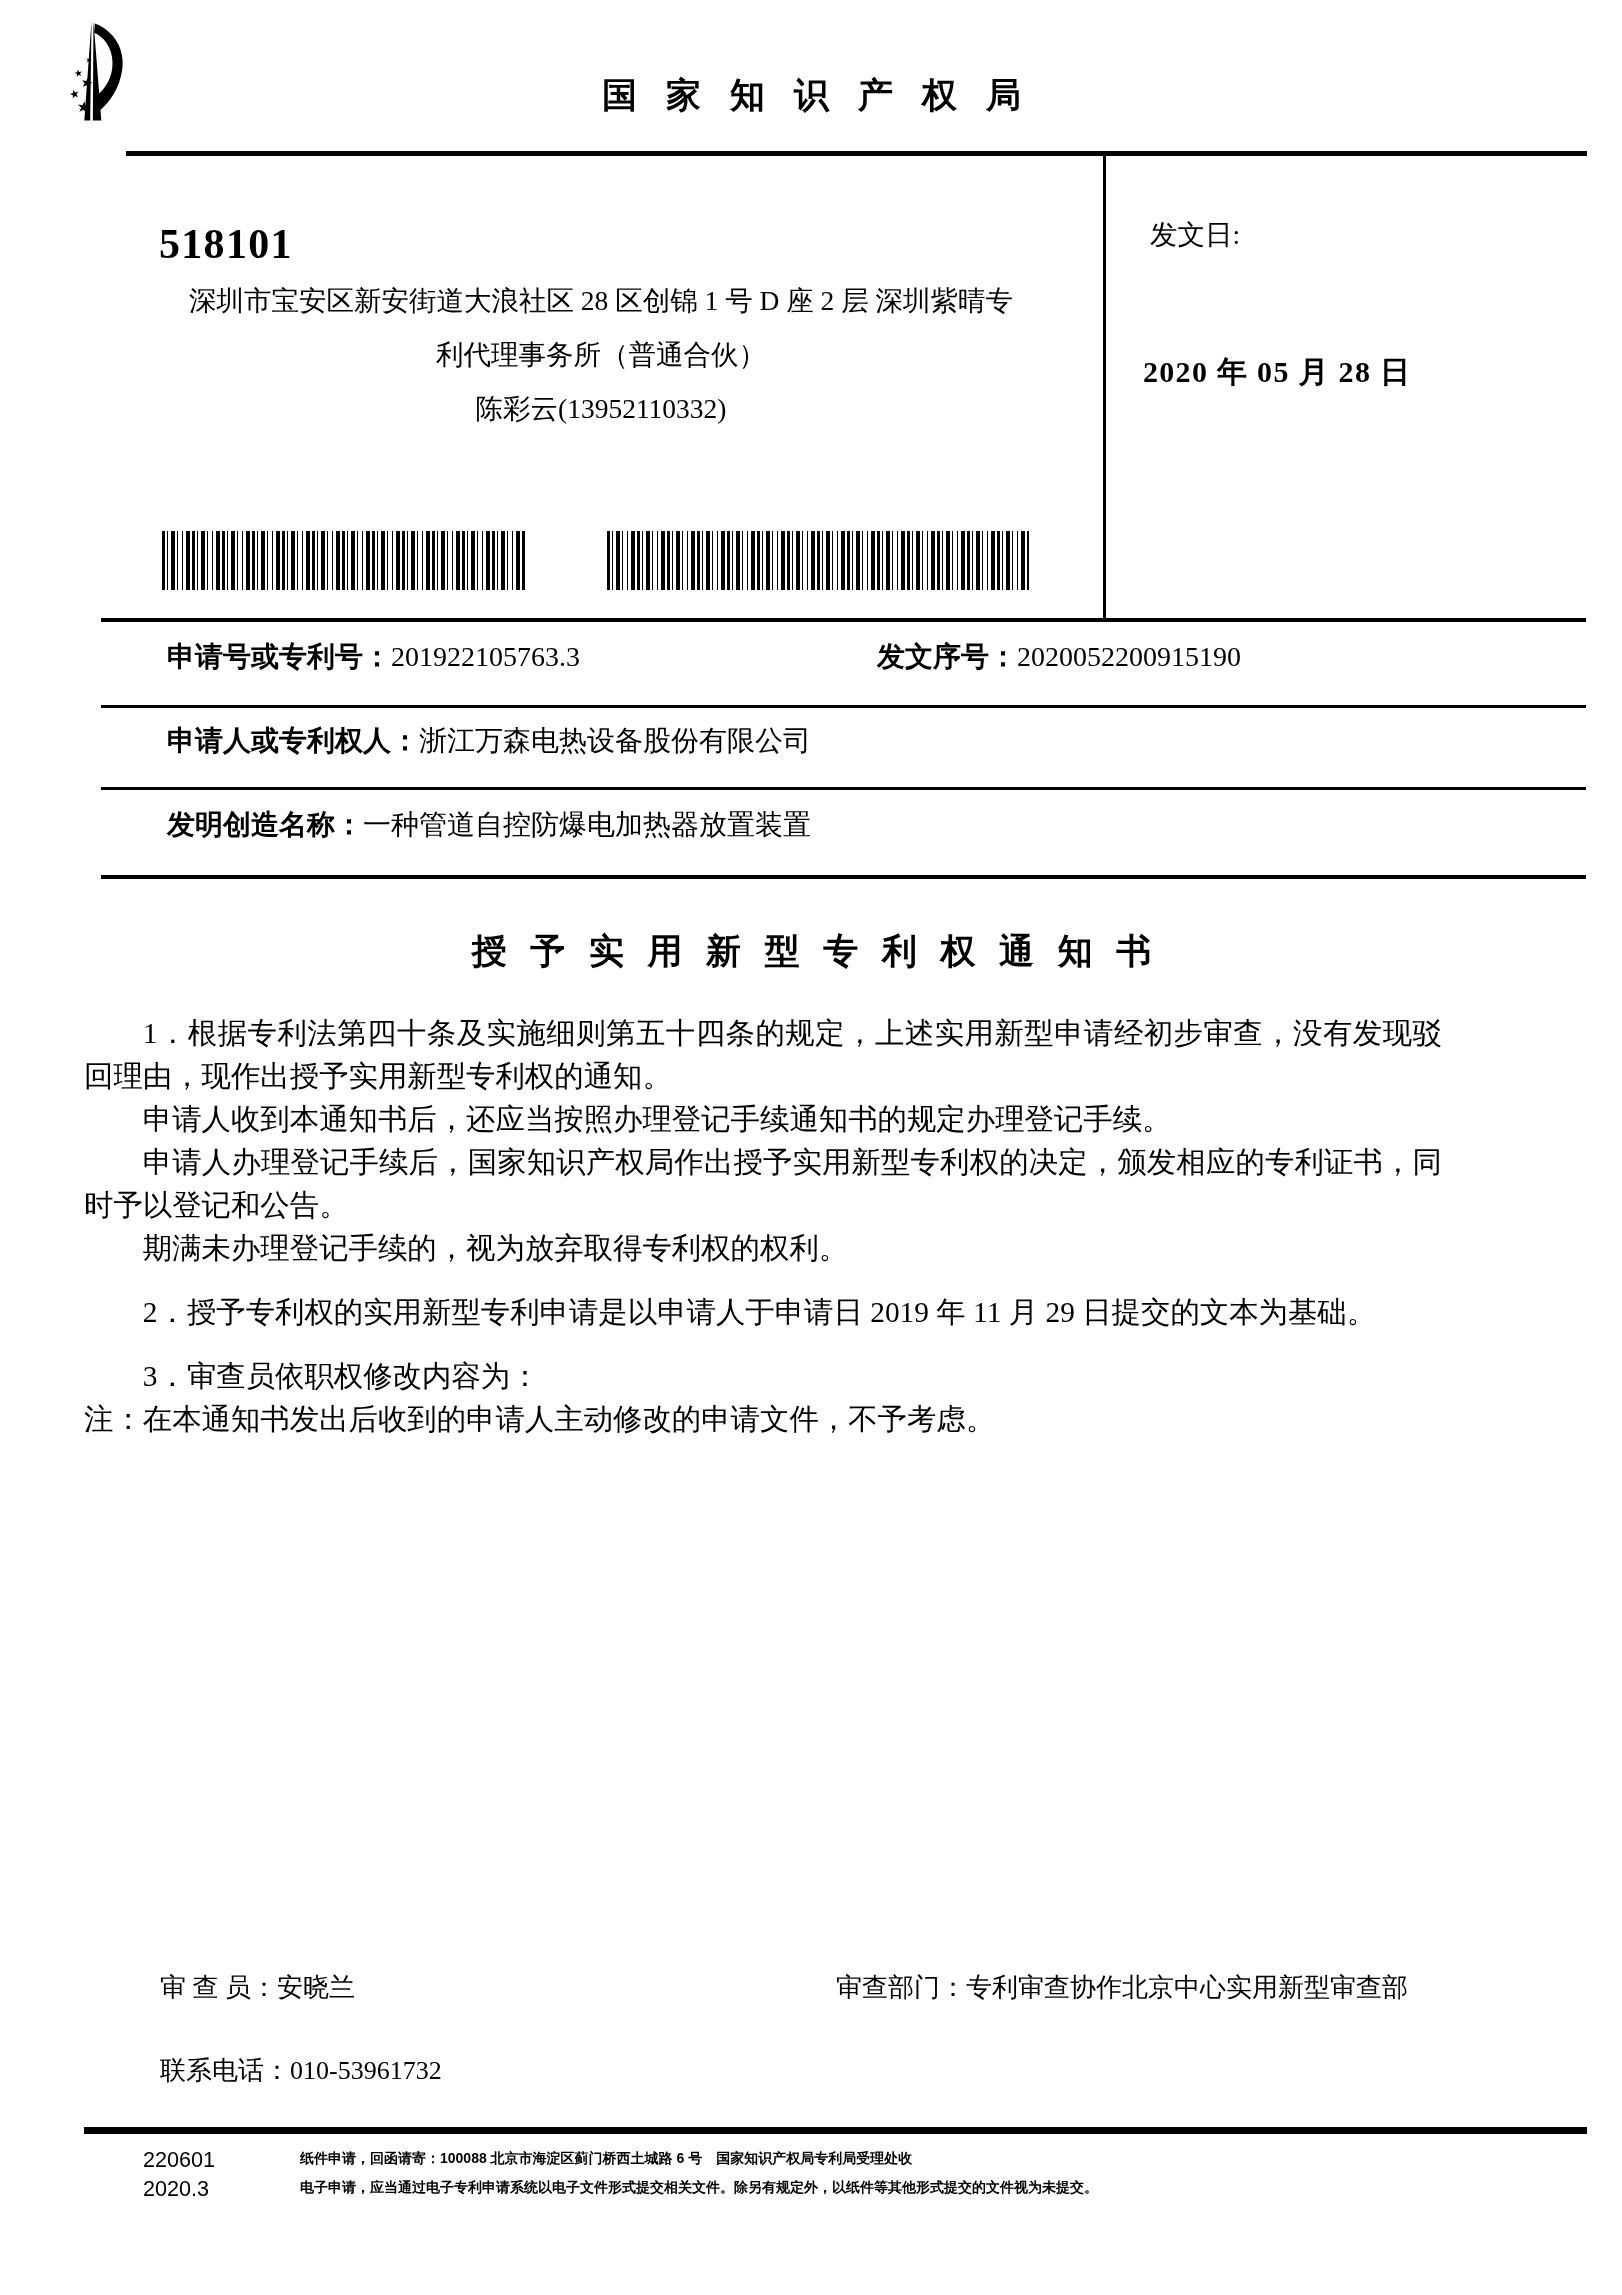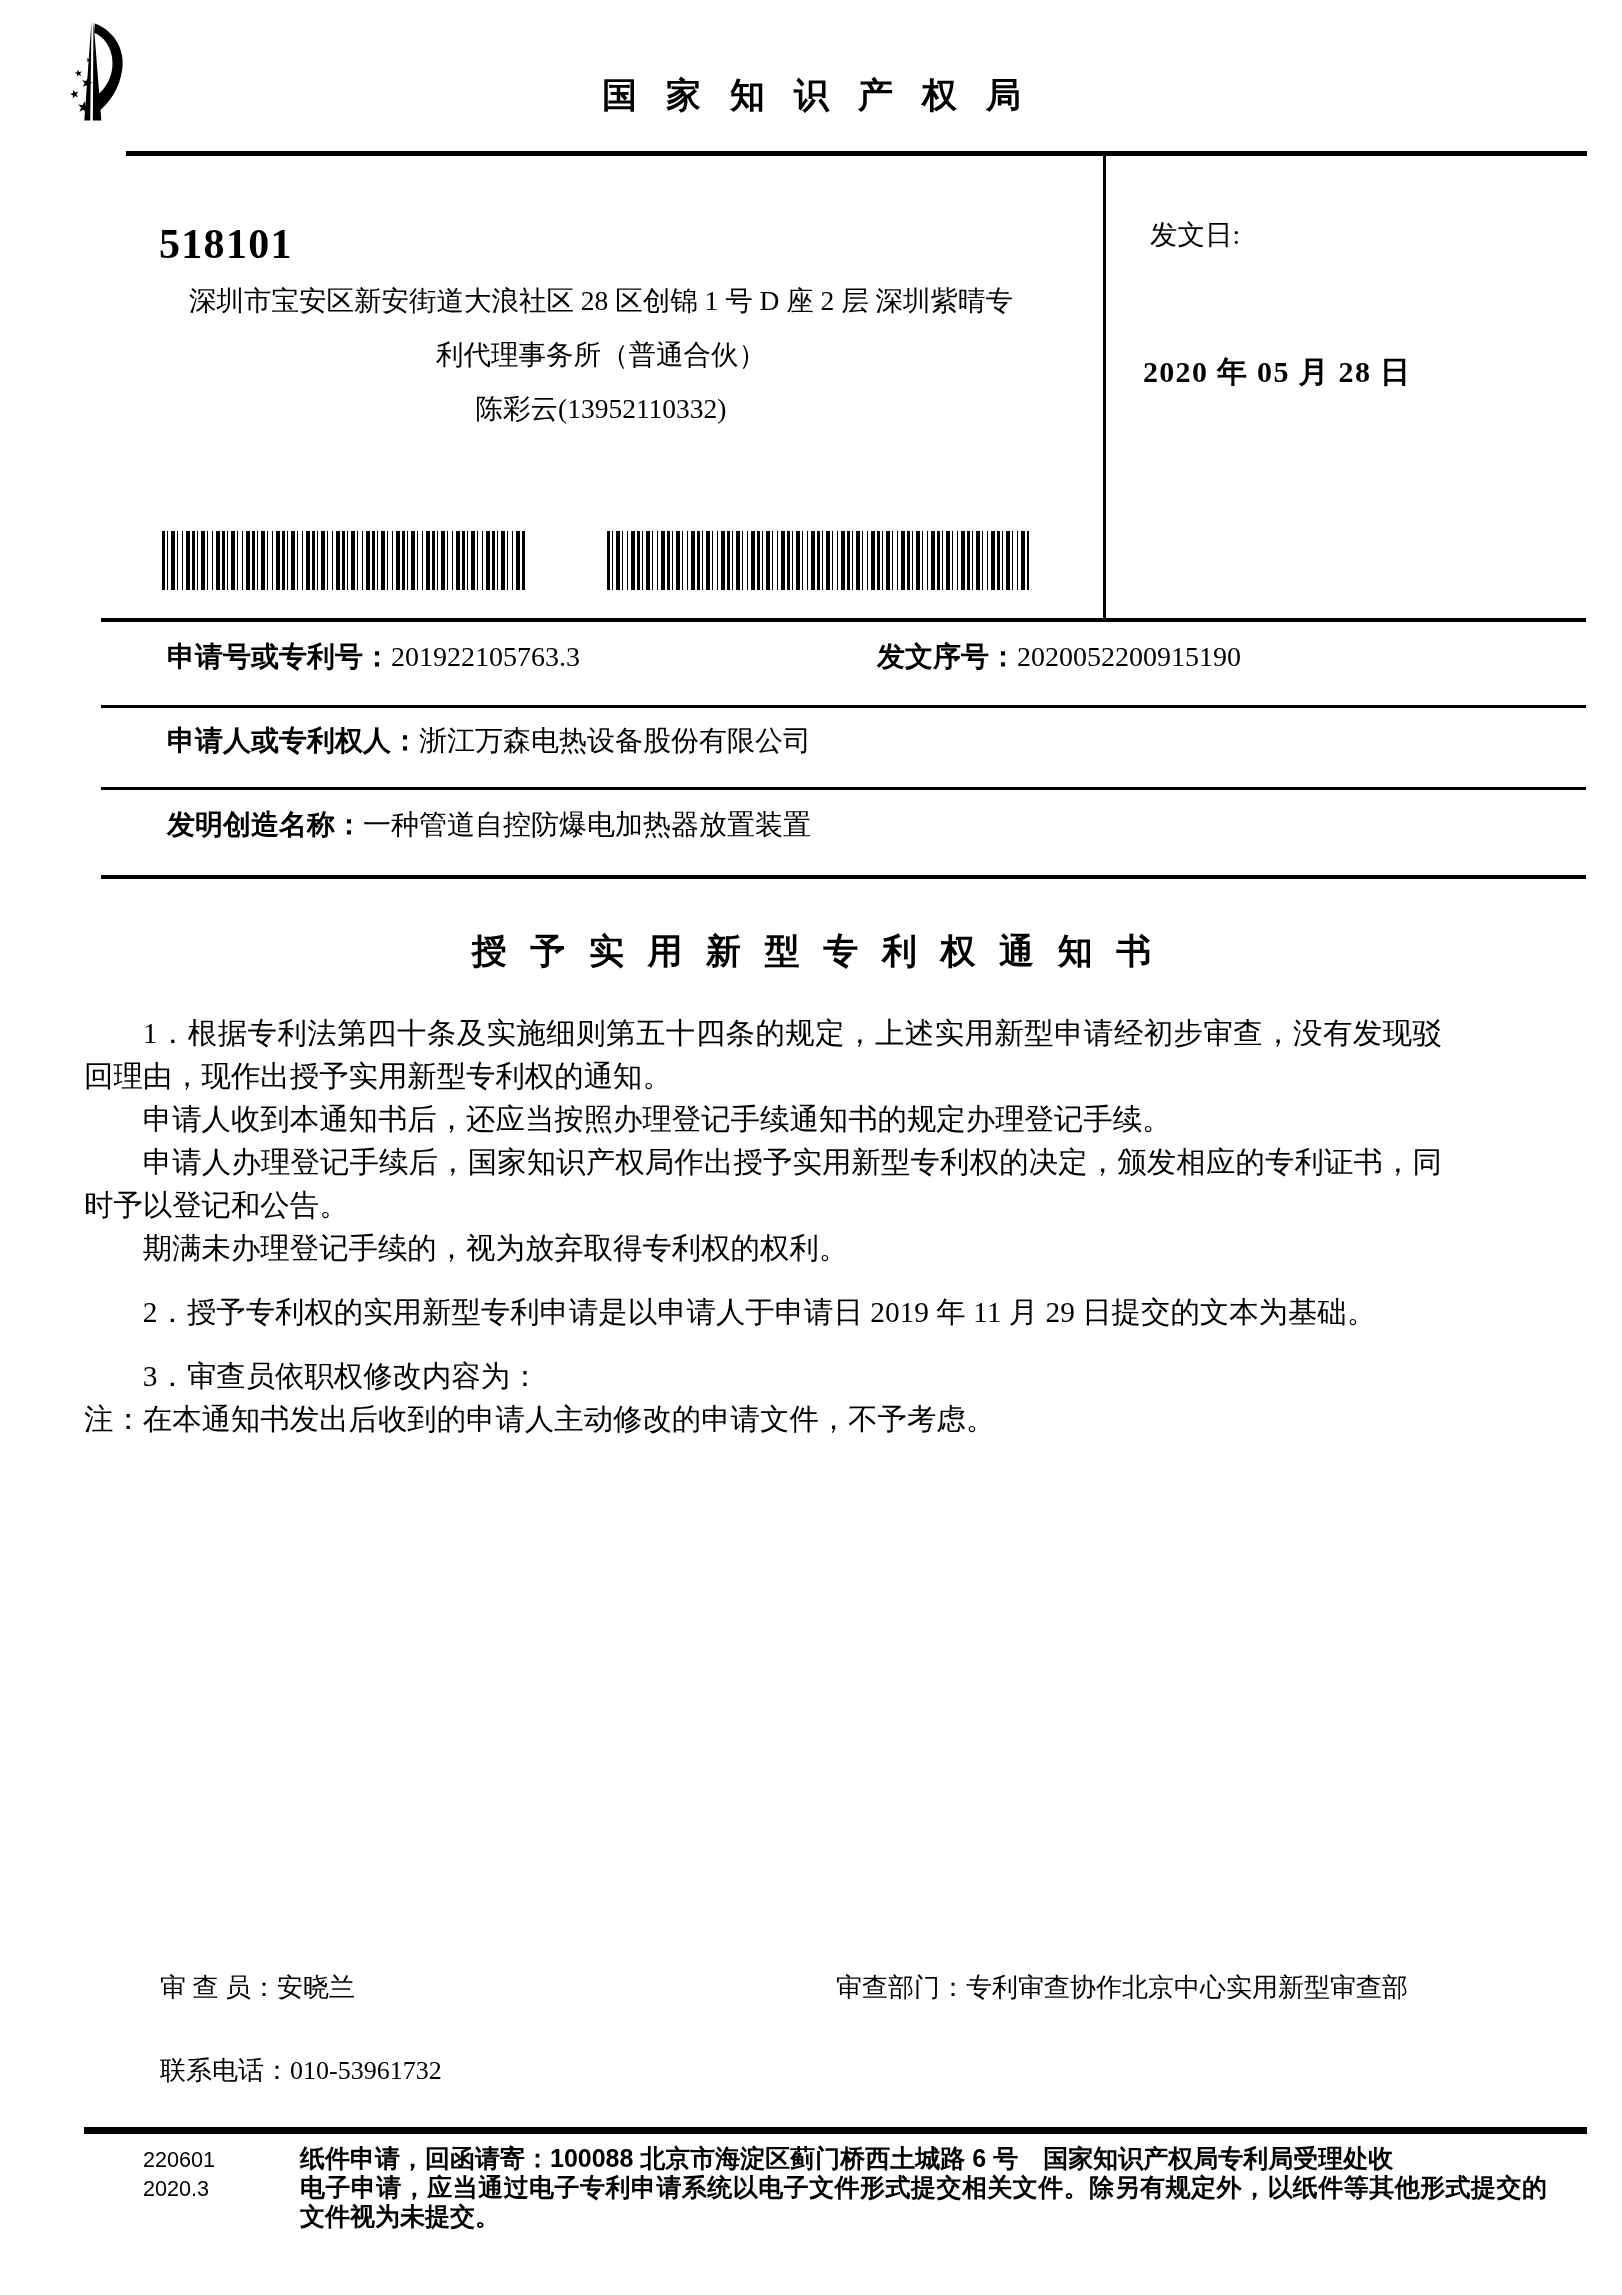--- a/index.html
+++ b/index.html
@@ -71,21 +71,21 @@
   .signoff { position:absolute; left:0; right:0; font-size:26px; white-space:nowrap; }
   .footer-rule { left:84px; top:2127px; width:1503px; height:6.5px; }
   .footer-left {
     position:absolute; left:143px; top:2145px;
     font-family:"Liberation Sans","DejaVu Sans",sans-serif;
     font-size:21.6px; line-height:29px;
   }
   .footer-right {
     position:absolute; left:300px; top:2144px; width:1247px;
     font-family:"Liberation Sans","DejaVu Sans",sans-serif;
-    font-weight:bold; font-size:25px; line-height:29px; text-align:justify;
+    font-weight:bold; font-size:14px; line-height:29px; text-align:justify;
   }
 </style>
 </head>
 <body>
 
 <div class="page">
 
   <svg class="logo" width="69" height="108" viewBox="0 0 105 165" xmlns="http://www.w3.org/2000/svg">
     <path d="M51 6 L40 158 L49 158 Z" fill="#000"></path>
     <path d="M54 6 L53 158 L66 158 Z" fill="#000"></path>

